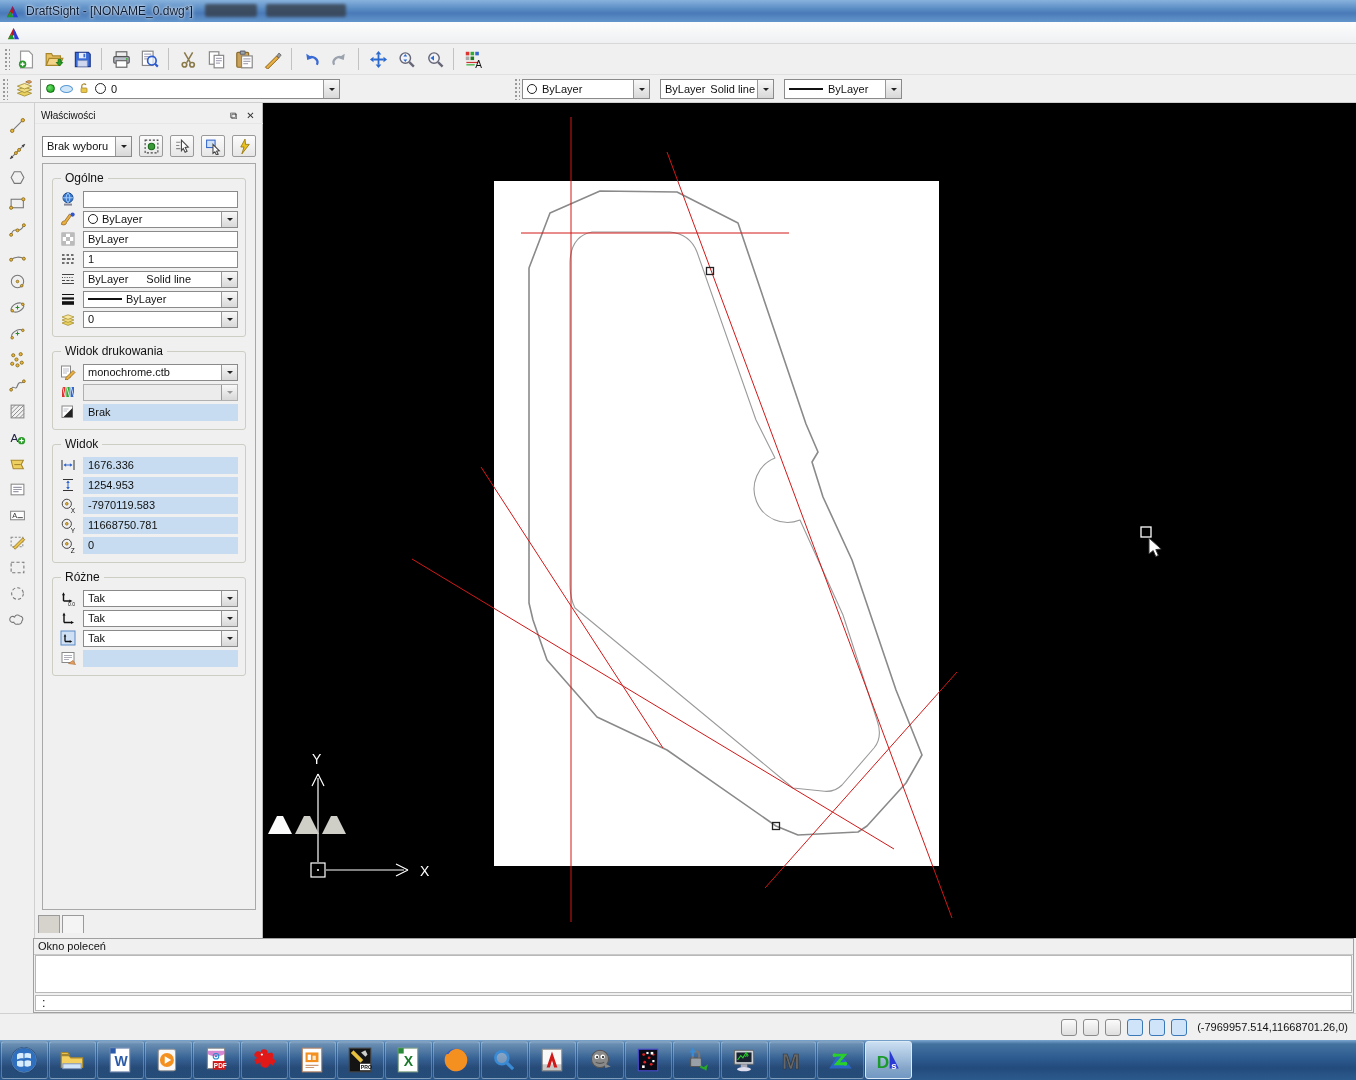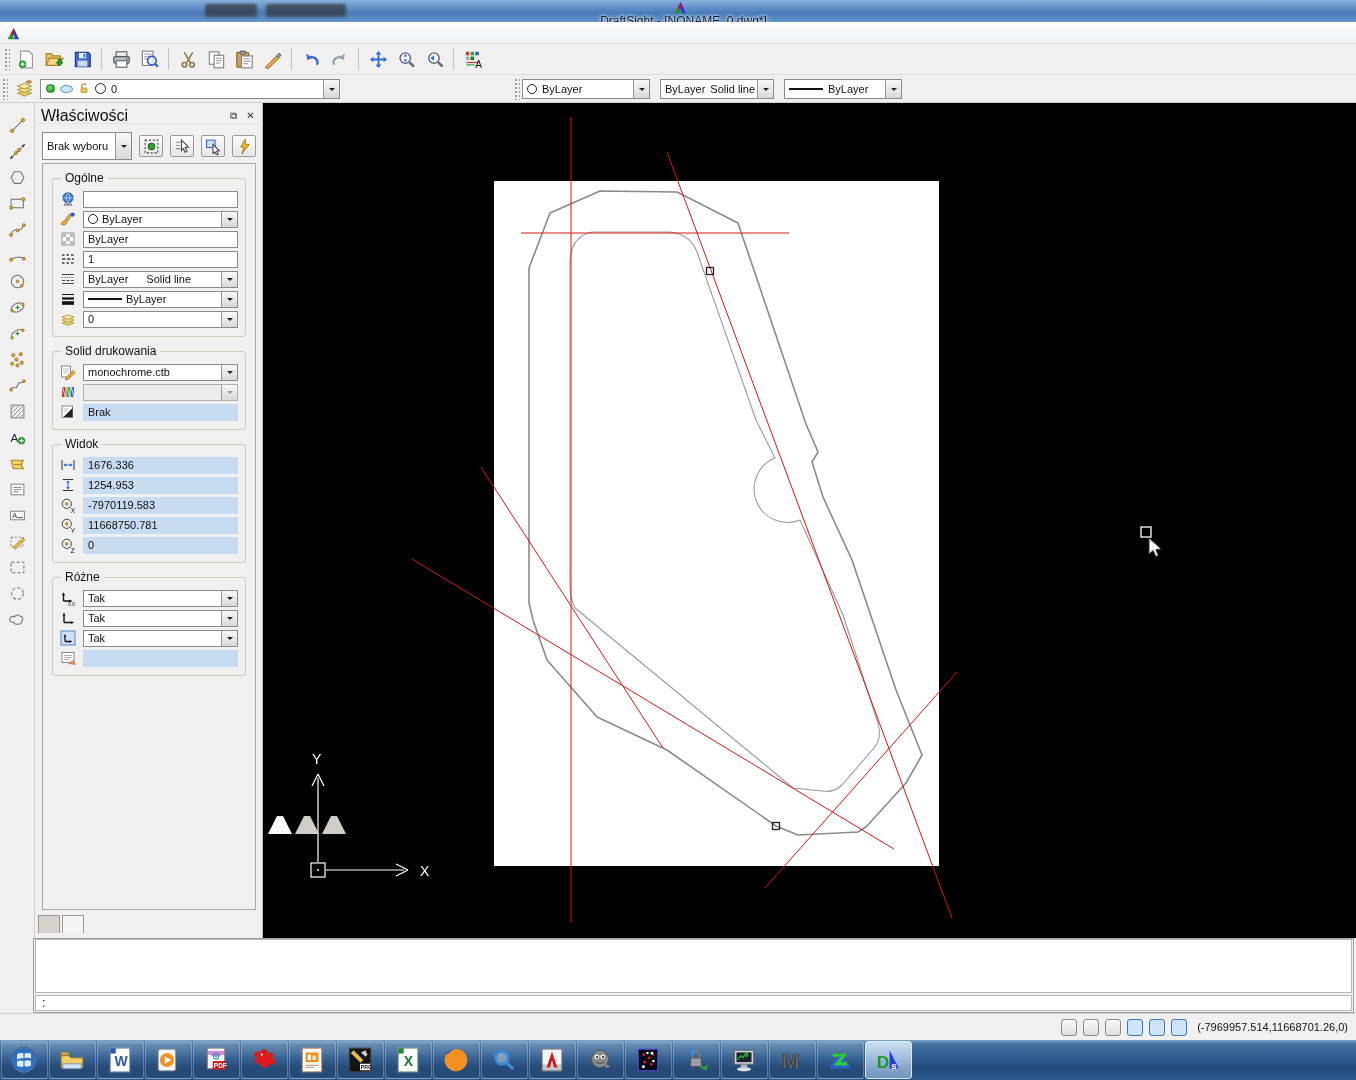--- a/index.html
+++ b/index.html
@@ -2,21 +2,21 @@
 <html><head>
 <meta charset="utf-8">
 <style>
   * { box-sizing: border-box; margin:0; padding:0; }
   html,body { width:1356px; height:1080px; overflow:hidden; }
   body { font-family:"Liberation Sans", sans-serif; font-size:11px; color:#111; background:#f0f0f0; position:relative; }
   .abs { position:absolute; }
 
   
   #titlebar { left:0; top:0; width:1356px; height:22px;
-    background:linear-gradient(#88b2dd,#5a8cc4 40%,#4a7ab8 60%,#6396cc); display:flex; align-items:center; padding-left:5px;flex-direction:column; }
+    background:linear-gradient(#88b2dd,#5a8cc4 40%,#4a7ab8 60%,#6396cc); display:flex; align-items:center; padding-left:5px; }
   #titlebar .title { color:#0b1b33; font-size:12px; margin-left:6px; text-shadow:0 0 4px rgba(255,255,255,.9), 0 0 2px rgba(255,255,255,.9); white-space:nowrap; }
   .blur-blob { height:13px; border-radius:2px; background:#353a42; filter:blur(1.5px); opacity:.75; }
   #blob1 { left:205px; top:4px; width:52px; }
   #blob2 { left:266px; top:4px; width:80px; }
   .applogo { width:15px; height:14px; flex:0 0 auto; }
 
   
   #menubar { left:0; top:22px; width:1356px; height:22px; background:linear-gradient(#fdfdfd,#eef0f2); border-bottom:1px solid #d8d8d8; display:flex; align-items:center; padding-left:6px; }
   #menubar .applogo { margin-right:8px; }
   .menu-item { padding:3px 9px; font-size:12px; cursor:default; }
@@ -46,24 +46,24 @@
   .circ { width:11px; height:11px; border:1.5px solid #222; border-radius:50%; background:#fff; }
 
   
   #palette { left:0; top:103px; width:35px; height:835px; background:#f0f0f0; border-right:1px solid #d0d0d0; padding-top:9px; }
   .ptool { width:28px; height:26px; margin:0 auto; display:flex; align-items:center; justify-content:center; border:1px solid transparent; border-radius:2px; }
   .ptool .ic { width:17px; height:17px; }
 
   
   #propspanel { left:35px; top:103px; width:228px; height:835px; background:#f0f0f0; border-right:1px solid #b8b8b8; }
   #prophead { left:0; top:5px; width:228px; height:16px; display:flex; align-items:center; padding:0 6px; border-bottom:1px solid #e6e6e6; }
-  #prophead .ptitle { flex:1; font-size:16px; }
+  #prophead .ptitle { flex:1; font-size:10px; }
   .winbtn { width:13px; height:12px; display:flex; align-items:center; justify-content:center; font-size:10px; color:#333; margin-left:4px; }
   #selrow { left:7px; top:32px; width:214px; height:22px; display:flex; align-items:center; }
-  #sel-combo { width:96px; height:28px; }
+  #sel-combo { width:96px; height:21px; }
   .hbtn { width:24px; height:22px; margin-left:7px; border:1px solid #9a9a9a; border-radius:2px; background:linear-gradient(#fcfcfc,#e6e6e6); display:flex; align-items:center; justify-content:center; }
   .hbtn .ic { width:17px; height:17px; }
   #propcontent { left:7px; top:60px; width:214px; height:747px; border:1px solid #a8a8a8; background:#f0f0f0; overflow:hidden; }
   .group { position:relative; border:1px solid #cdcdc3; border-radius:3px; margin:14px 9px 0 9px; padding:10px 7px 7px 7px; }
   .group-label { position:absolute; top:-8px; left:8px; background:#f0f0f0; padding:0 4px; font-size:12px; }
   .prow { display:flex; align-items:center; height:20px; }
   .picon { width:20px; height:16px; margin-right:3px; flex:0 0 auto; }
   .picon svg { width:16px; height:16px; display:block; }
   .pfield { flex:1; height:17px; display:flex; align-items:center; font-size:11px; }
   .pfield .fval { flex:1; padding:0 4px; white-space:nowrap; overflow:hidden; display:flex; align-items:center; gap:4px; }
@@ -698,21 +698,21 @@
               <div class="fval">
                 <span>0</span>
               </div>
               <div class="dd optional-dd"></div>
             </div>
           </div>
         </div>
     </div>
 
     <div class="group">
-      <div class="group-label">Solid drukowania</div>
+      <div class="group-label">Widok drukowania</div>
       <div>
 
       <div class="prow">
             <span class="picon">
               <svg viewBox="0 0 16 16">
                 <rect x="1.5" y="2" width="9" height="11" fill="#fff" stroke="#888"></rect>
                 <path d="M3 5h6M3 7h6M3 9h4" stroke="#aab" stroke-width=".8"></path>
                 <path d="M6 13.5l7-7 2 2-7 7-2.6.6z" fill="#e8b040" stroke="#8a5a10" stroke-width=".7"></path>
               </svg>
             </span>
@@ -948,20 +948,21 @@
 <div id="sheettabs" class="abs">
   <div style="display:flex;gap:3px">
 
   <div class="sheet-tab active"></div>
       <div class="sheet-tab"></div>
       <div class="sheet-tab"></div>
     </div>
 </div>
 
 <div id="cmdwin" class="abs">
+  <div id="cmdtitle">Okno poleceń</div>
   <div id="cmdhist">
     <div>
 
     <div class="cmd-line"></div>
         <div class="cmd-line"></div>
       </div>
   </div>
   <div id="cmdinput">:</div>
 </div>
 

